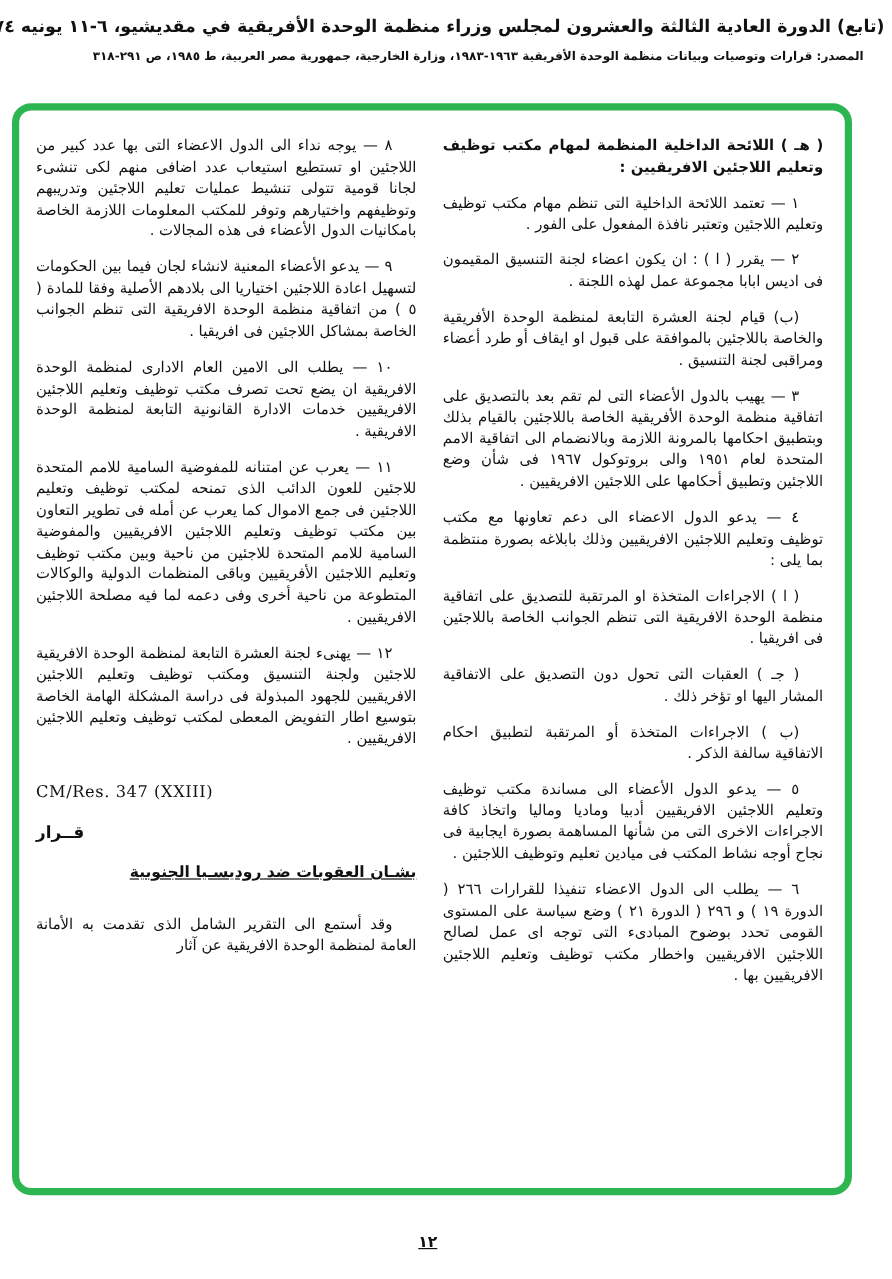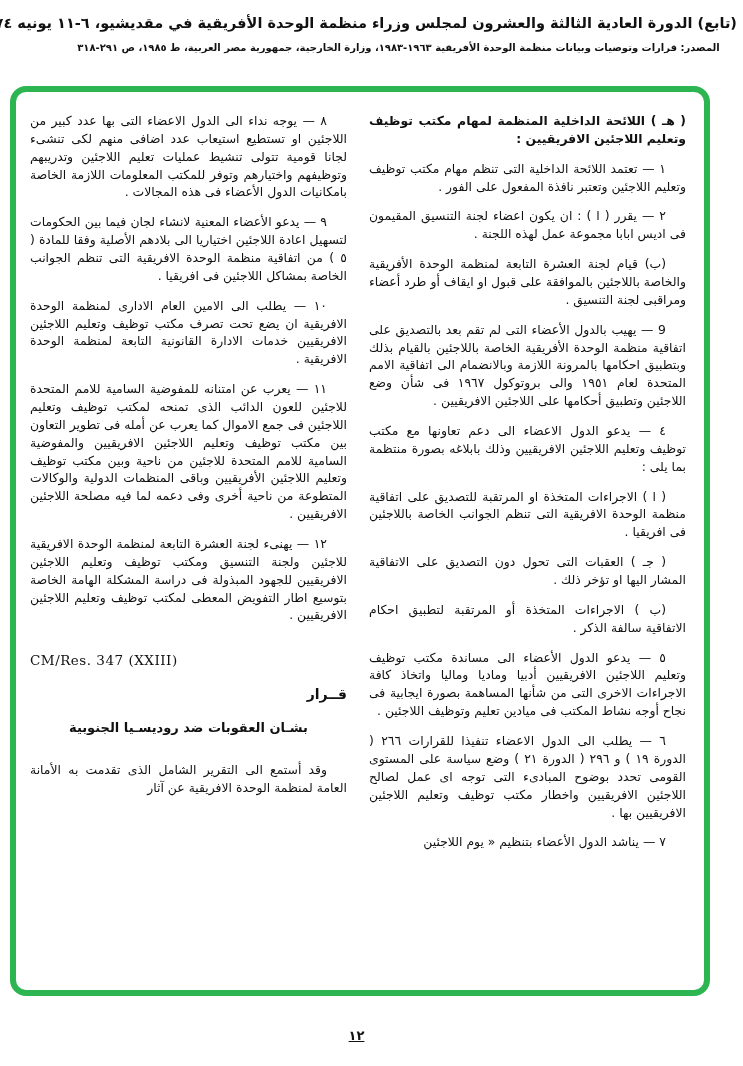--- a/index.html
+++ b/index.html
@@ -58,30 +58,31 @@
   .col p.bold{font-weight:bold;}
   .cm-ref{
     direction:ltr;
     text-align:left;
     font-family:"DejaVu Serif",serif;
     font-size:13.5px;
     margin:28px 0 18px 0;
     letter-spacing:0.5px;
   }
   .decision-heading{
-    text-align:right;
+    text-align:left;
     font-weight:bold;
     font-size:14px;
     margin:16px 0 18px 0;
   }
   .decision-subject{
-    text-align:center;
+    text-align:right;
     font-weight:bold;
     font-size:13px;
     margin:0 0 26px 0;
+    text-decoration:underline;
   }
   .page-number{
     position:absolute;
     top:1028px;left:0;right:30px;
     text-align:center;
     font-size:13px;font-weight:bold;
     direction:rtl;
     text-decoration:underline;
   }
 </style>
@@ -94,28 +95,27 @@
 </div>
 
 <div class="green-box">
   <div class="columns">
 
     <div class="col">
       <p class="bold">( هـ ) اللائحة الداخلية المنظمة لمهام مكتب توظيف وتعليم اللاجئين الافريقيين :</p>
       <p class="indent">١ — تعتمد اللائحة الداخلية التى تنظم مهام مكتب توظيف وتعليم اللاجئين وتعتبر نافذة المفعول على الفور .</p>
       <p class="indent">٢ — يقرر ( ا ) : ان يكون اعضاء لجنة التنسيق المقيمون فى اديس ابابا مجموعة عمل لهذه اللجنة .</p>
       <p class="indent">(ب) قيام لجنة العشرة التابعة لمنظمة الوحدة الأفريقية والخاصة باللاجئين بالموافقة على قبول او ايقاف أو طرد أعضاء ومراقبى لجنة التنسيق .</p>
-      <p class="indent">9 — يهيب بالدول الأعضاء التى لم تقم بعد بالتصديق على اتفاقية منظمة الوحدة الأفريقية الخاصة باللاجئين بالقيام بذلك وبتطبيق احكامها بالمرونة اللازمة وبالانضمام الى اتفاقية الامم المتحدة لعام ١٩٥١ والى بروتوكول ١٩٦٧ فى شأن وضع اللاجئين وتطبيق أحكامها على اللاجئين الافريقيين .</p>
+      <p class="indent">٣ — يهيب بالدول الأعضاء التى لم تقم بعد بالتصديق على اتفاقية منظمة الوحدة الأفريقية الخاصة باللاجئين بالقيام بذلك وبتطبيق احكامها بالمرونة اللازمة وبالانضمام الى اتفاقية الامم المتحدة لعام ١٩٥١ والى بروتوكول ١٩٦٧ فى شأن وضع اللاجئين وتطبيق أحكامها على اللاجئين الافريقيين .</p>
       <p class="indent">٤ — يدعو الدول الاعضاء الى دعم تعاونها مع مكتب توظيف وتعليم اللاجئين الافريقيين وذلك بابلاغه بصورة منتظمة بما يلى :</p>
       <p class="indent">( ا ) الاجراءات المتخذة او المرتقبة للتصديق على اتفاقية منظمة الوحدة الافريقية التى تنظم الجوانب الخاصة باللاجئين فى افريقيا .</p>
       <p class="indent">( جـ ) العقبات التى تحول دون التصديق على الاتفاقية المشار اليها او تؤخر ذلك .</p>
       <p class="indent">(ب ) الاجراءات المتخذة أو المرتقبة لتطبيق احكام الاتفاقية سالفة الذكر .</p>
       <p class="indent">٥ — يدعو الدول الأعضاء الى مساندة مكتب توظيف وتعليم اللاجئين الافريقيين أدبيا وماديا وماليا واتخاذ كافة الاجراءات الاخرى التى من شأنها المساهمة بصورة ايجابية فى نجاح أوجه نشاط المكتب فى ميادين تعليم وتوظيف اللاجئين .</p>
       <p class="indent">٦ — يطلب الى الدول الاعضاء تنفيذا للقرارات ٢٦٦ ( الدورة ١٩ ) و ٢٩٦ ( الدورة ٢١ ) وضع سياسة على المستوى القومى تحدد بوضوح المبادىء التى توجه اى عمل لصالح اللاجئين الافريقيين واخطار مكتب توظيف وتعليم اللاجئين الافريقيين بها .</p>
-      <p class="indent">٧ — يناشد الدول الأعضاء بتنظيم « يوم اللاجئين</p>
     </div>
 
     <div class="col">
       <p class="indent">٨ — يوجه نداء الى الدول الاعضاء التى بها عدد كبير من اللاجئين او تستطيع استيعاب عدد اضافى منهم لكى تنشىء لجانا قومية تتولى تنشيط عمليات تعليم اللاجئين وتدريبهم وتوظيفهم واختيارهم وتوفر للمكتب المعلومات اللازمة الخاصة بامكانيات الدول الأعضاء فى هذه المجالات .</p>
       <p class="indent">٩ — يدعو الأعضاء المعنية لانشاء لجان فيما بين الحكومات لتسهيل اعادة اللاجئين اختياريا الى بلادهم الأصلية وفقا للمادة ( ٥ ) من اتفاقية منظمة الوحدة الافريقية التى تنظم الجوانب الخاصة بمشاكل اللاجئين فى افريقيا .</p>
       <p class="indent">١٠ — يطلب الى الامين العام الادارى لمنظمة الوحدة الافريقية ان يضع تحت تصرف مكتب توظيف وتعليم اللاجئين الافريقيين خدمات الادارة القانونية التابعة لمنظمة الوحدة الافريقية .</p>
       <p class="indent">١١ — يعرب عن امتنانه للمفوضية السامية للامم المتحدة للاجئين للعون الدائب الذى تمنحه لمكتب توظيف وتعليم اللاجئين فى جمع الاموال كما يعرب عن أمله فى تطوير التعاون بين مكتب توظيف وتعليم اللاجئين الافريقيين والمفوضية السامية للامم المتحدة للاجئين من ناحية وبين مكتب توظيف وتعليم اللاجئين الأفريقيين وباقى المنظمات الدولية والوكالات المتطوعة من ناحية أخرى وفى دعمه لما فيه مصلحة اللاجئين الافريقيين .</p>
       <p class="indent">١٢ — يهنىء لجنة العشرة التابعة لمنظمة الوحدة الافريقية للاجئين ولجنة التنسيق ومكتب توظيف وتعليم اللاجئين الافريقيين للجهود المبذولة فى دراسة المشكلة الهامة الخاصة بتوسيع اطار التفويض المعطى لمكتب توظيف وتعليم اللاجئين الافريقيين .</p>
 
       <div class="cm-ref">CM/Res. 347 (XXIII)</div>

